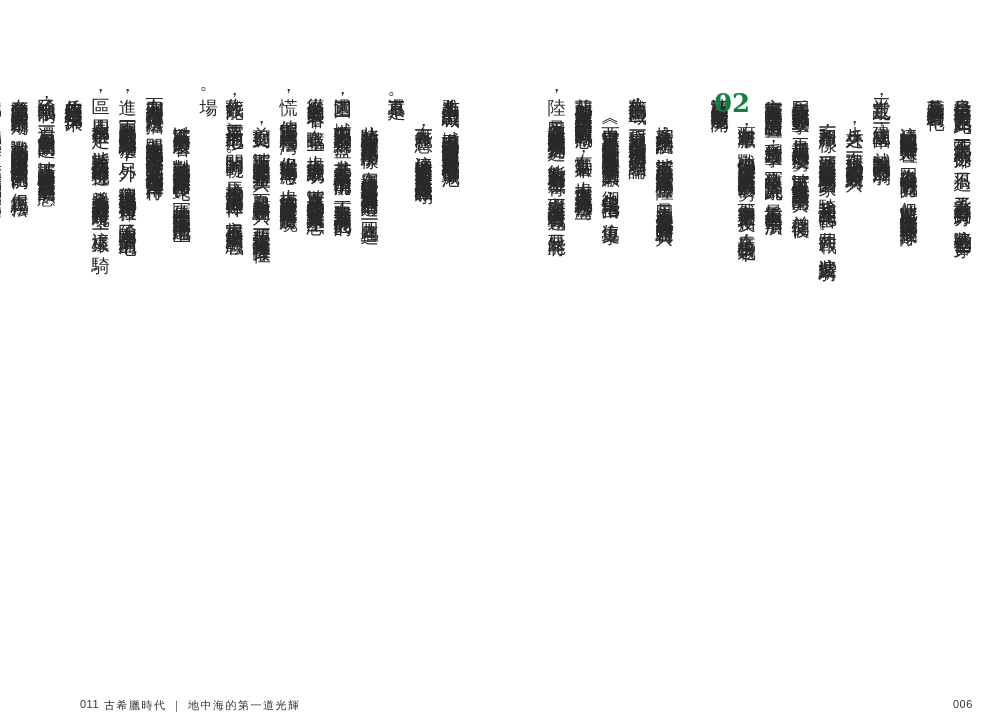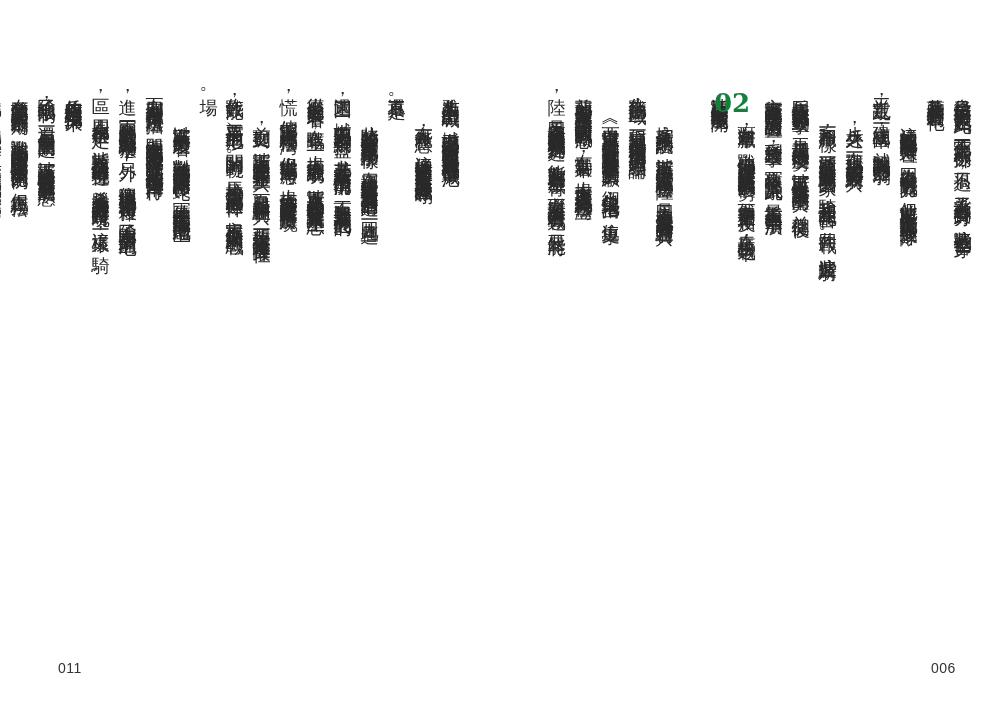--- a/index.html
+++ b/index.html
@@ -7,22 +7,22 @@
          font-family: "DejaVu Serif", "Liberation Serif", serif; color:#2a2a2a; }
   .page { position:absolute; top:0; height:714px; width:500px; }
   .page.left { left:0; }
   .page.right { left:500px; }
   .col { position:absolute; top:84px; writing-mode:vertical-rl; text-orientation:upright;
          font-size:18.2px; line-height:24px; letter-spacing:1.5px; white-space:nowrap;
          width:24px; }
   .col.indent { top:112px; }
   .heading { position:absolute; left:714px; top:88px; font-family:"DejaVu Serif", serif;
              font-size:26px; font-weight:bold; color:#15803d; }
-  .folio { position:absolute; top:660px; font-family:"Liberation Sans", sans-serif;
-           font-size:14px; color:#333; letter-spacing:0.5px; }
+  .folio { position:absolute; top:698px; font-family:"Liberation Sans", sans-serif;
+           font-size:11px; color:#333; letter-spacing:0.5px;margin-left:22px; }
   .folio.left-num { left:58px; }
   .folio.left-title { left:82px; letter-spacing:1.5px; }
   .folio.right-num { left:931px; }
 </style>
 </head>
 <body>
 
 <div class="page left">
   <div class="col" style="left:438px">雅典人的主力調出城，城中已經倒向波斯的阿爾克邁翁家族就能尋找機會拿下城池。</div>
   <div class="col indent" style="left:411px">有人可能會想，這樣的做法難道不是在反向迫使雅典人據城固守嗎？</div>
@@ -38,20 +38,21 @@
   <div class="col indent" style="left:169px">以波斯軍的角度來看，對戰雙方擺開後的陣形如同兩條長蛇，軍陣的左側緊挨著泥濘的小沼池地區，</div>
   <div class="col" style="left:142px">而右側則被卡拉德拉河所阻擋，即便在實際戰鬥中希臘軍隊不可能故意貼近小沼池或卡拉德拉河南岸行</div>
   <div class="col" style="left:115px">進，兩軍之間的機動空間也已經極為狹窄。另外，這個戰場的地形還相當複雜，除了中間有少量平坦的地</div>
   <div class="col" style="left:88px">區，四周全都起伏不定，波斯騎兵在這樣的環境裡行進，希臘步兵的身影甚至會時隱時現。這樣一來，騎</div>
   <div class="col" style="left:61px">兵的作用已經被抵消掉大半。</div>
   <div class="col indent" style="left:34px;top:84px">除了地形限制，還有另一個嚴重的問題：波斯軍隊的騎兵數量處於嚴重不足的狀態。</div>
   <div class="col indent" style="left:7px;top:84px">在希臘的亞歷山大大帝東征時期，迎戰希臘大軍的波斯軍隊中騎兵會占據相當大的比例，但在馬拉松</div>
   <div class="col" style="left:-20px">戰役爆發時，參戰的波斯騎兵數量很少。雖然各種文獻資料對馬拉松戰役裡波斯軍隊的兵力構成莫衷一</div>
 
   <span class="folio left-num">011</span>
+  <span class="folio left-title">古希臘時代 ｜ 地中海的第一道光輝</span>
 </div>
 
 <div class="page right"></div>
 
 <div>
   <div class="col" style="left:950px">身後弓箭手的十夫長也是如此。「不死軍」同樣不例外，只不過，為了彰顯尊貴的身分，這些戰士們會穿</div>
   <div class="col" style="left:923px">著長及腳踝的特製罩袍。</div>
   <div class="col indent" style="left:896px">這樣的部隊裝配看起來不太合理，因為幾乎沒有近戰能力，但此前波斯皇帝大流士能夠依靠這支部隊</div>
   <div class="col" style="left:869px">平定叛亂，建立統一帝國，就說明其戰鬥力並不孱弱。</div>
   <div class="col indent" style="left:842px">步兵之外，在戰場上一起出現的還有波斯騎兵。</div>

